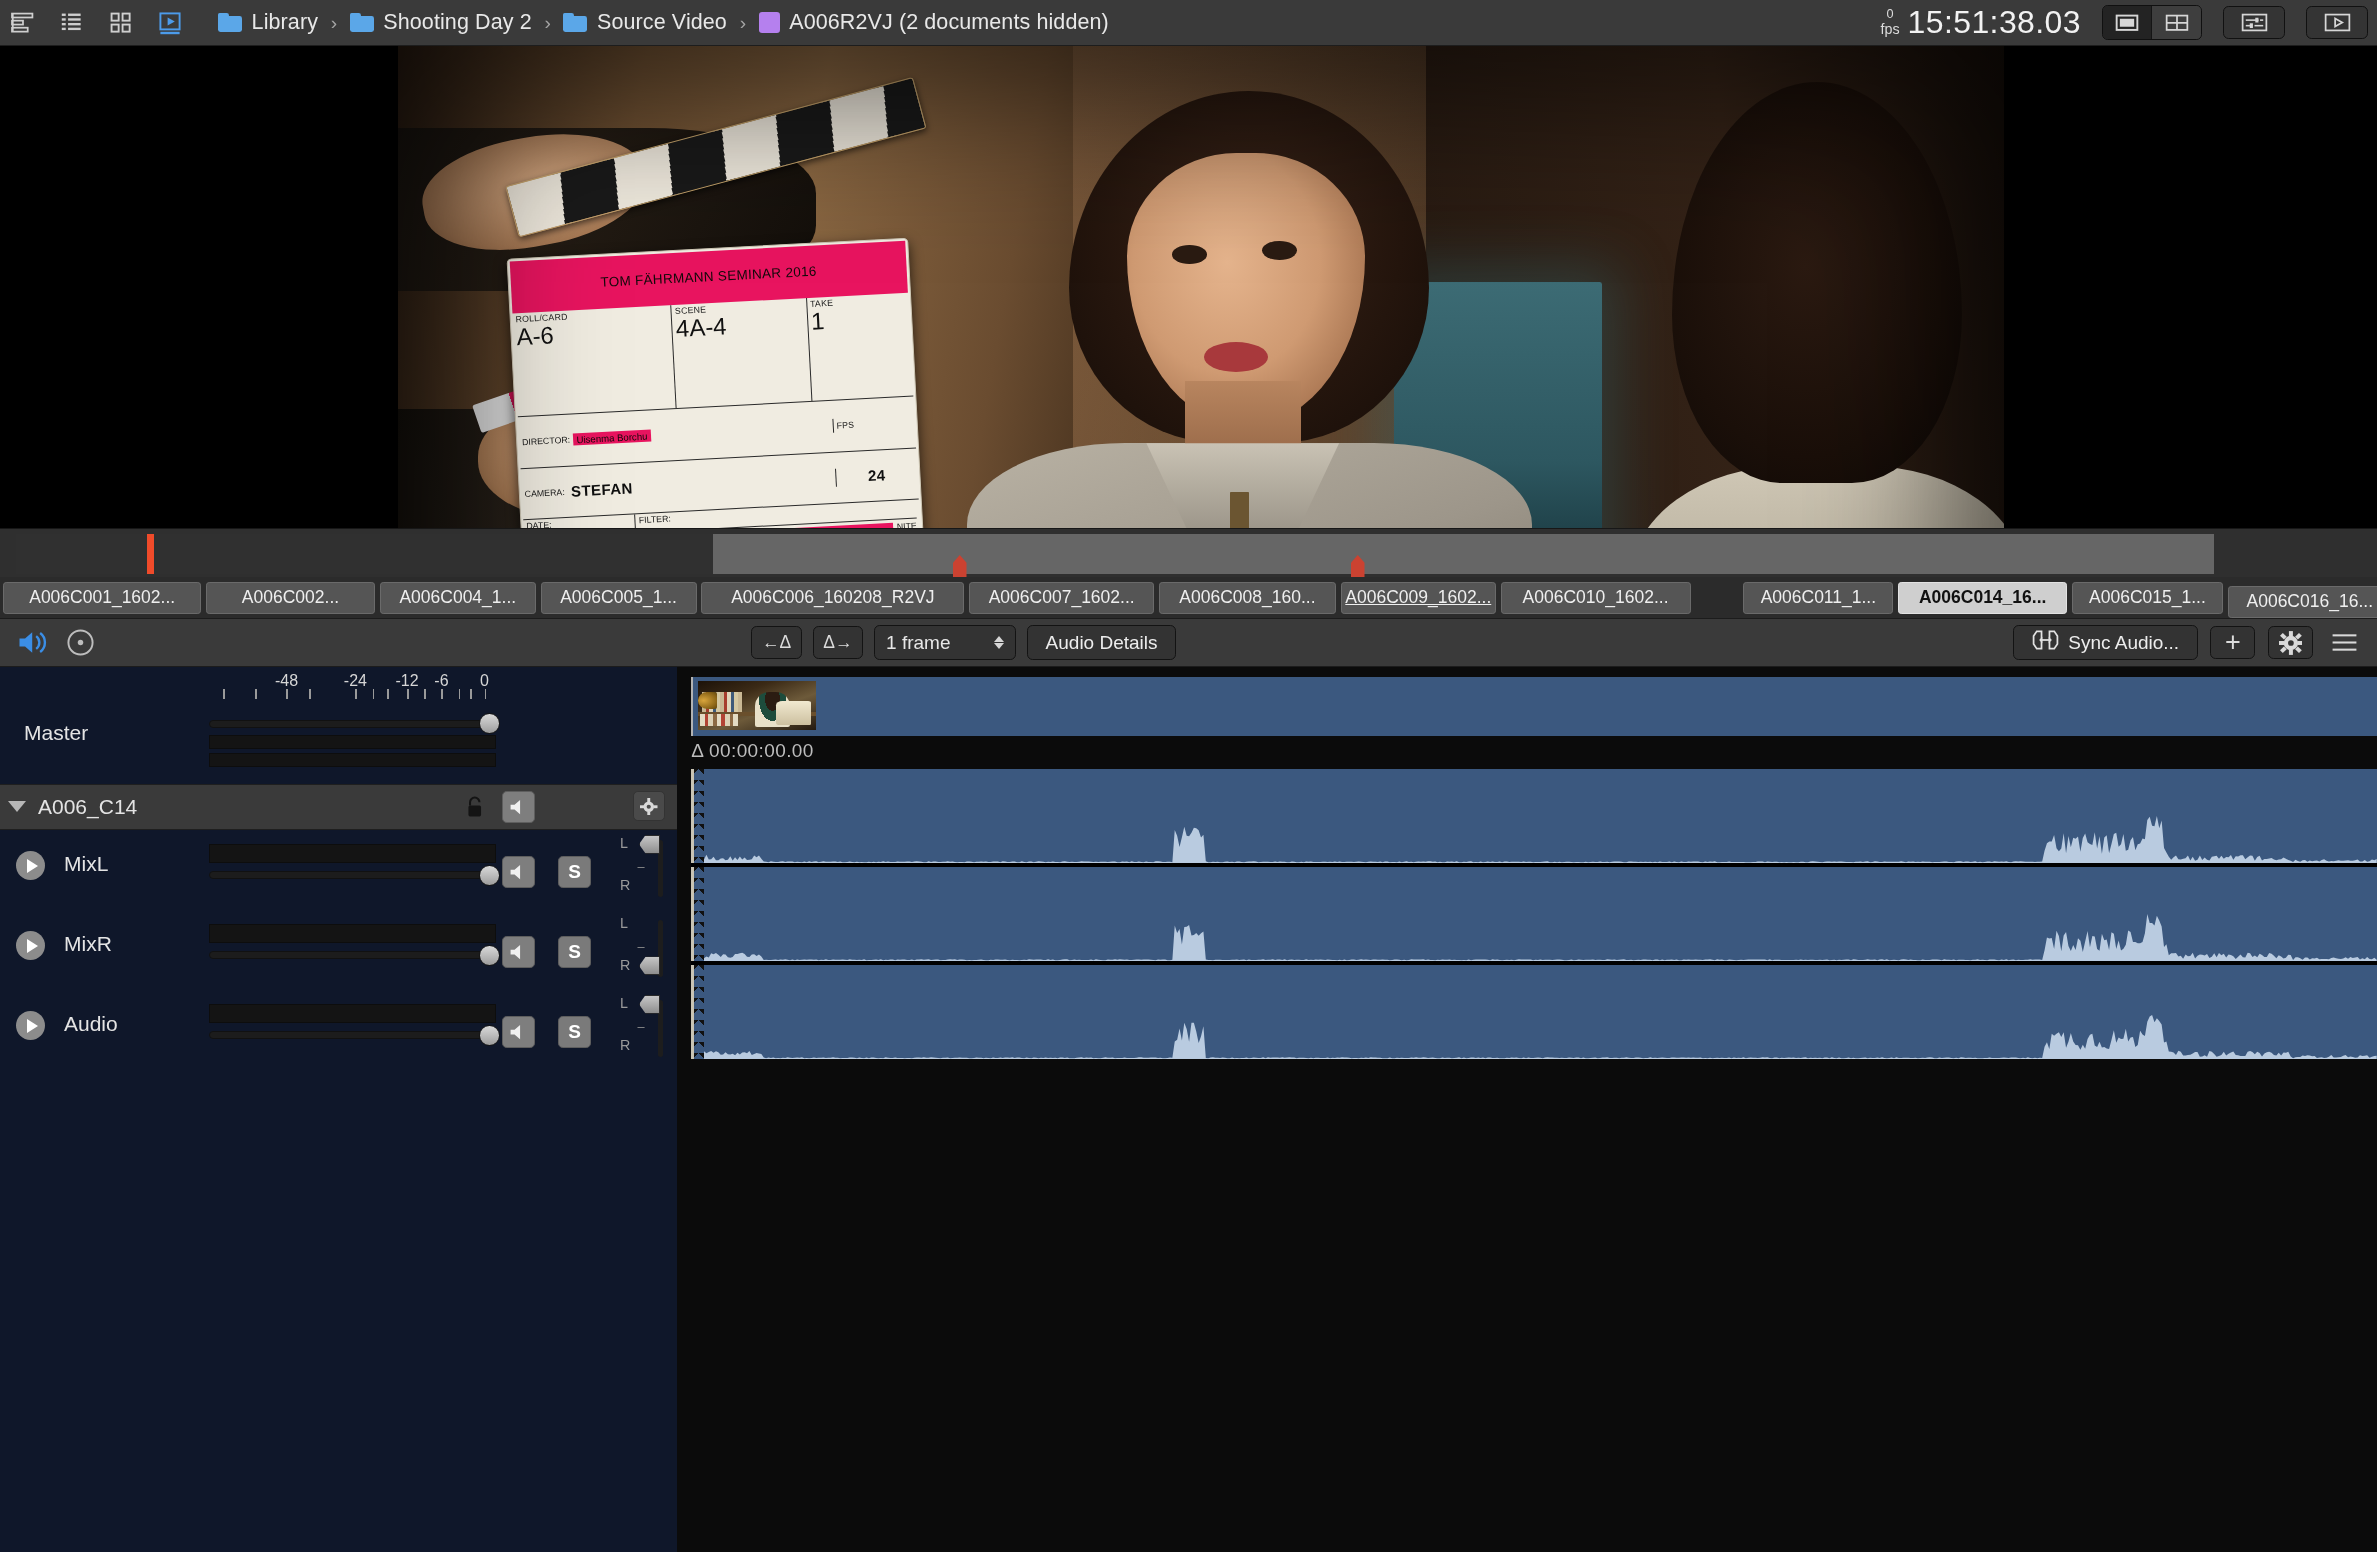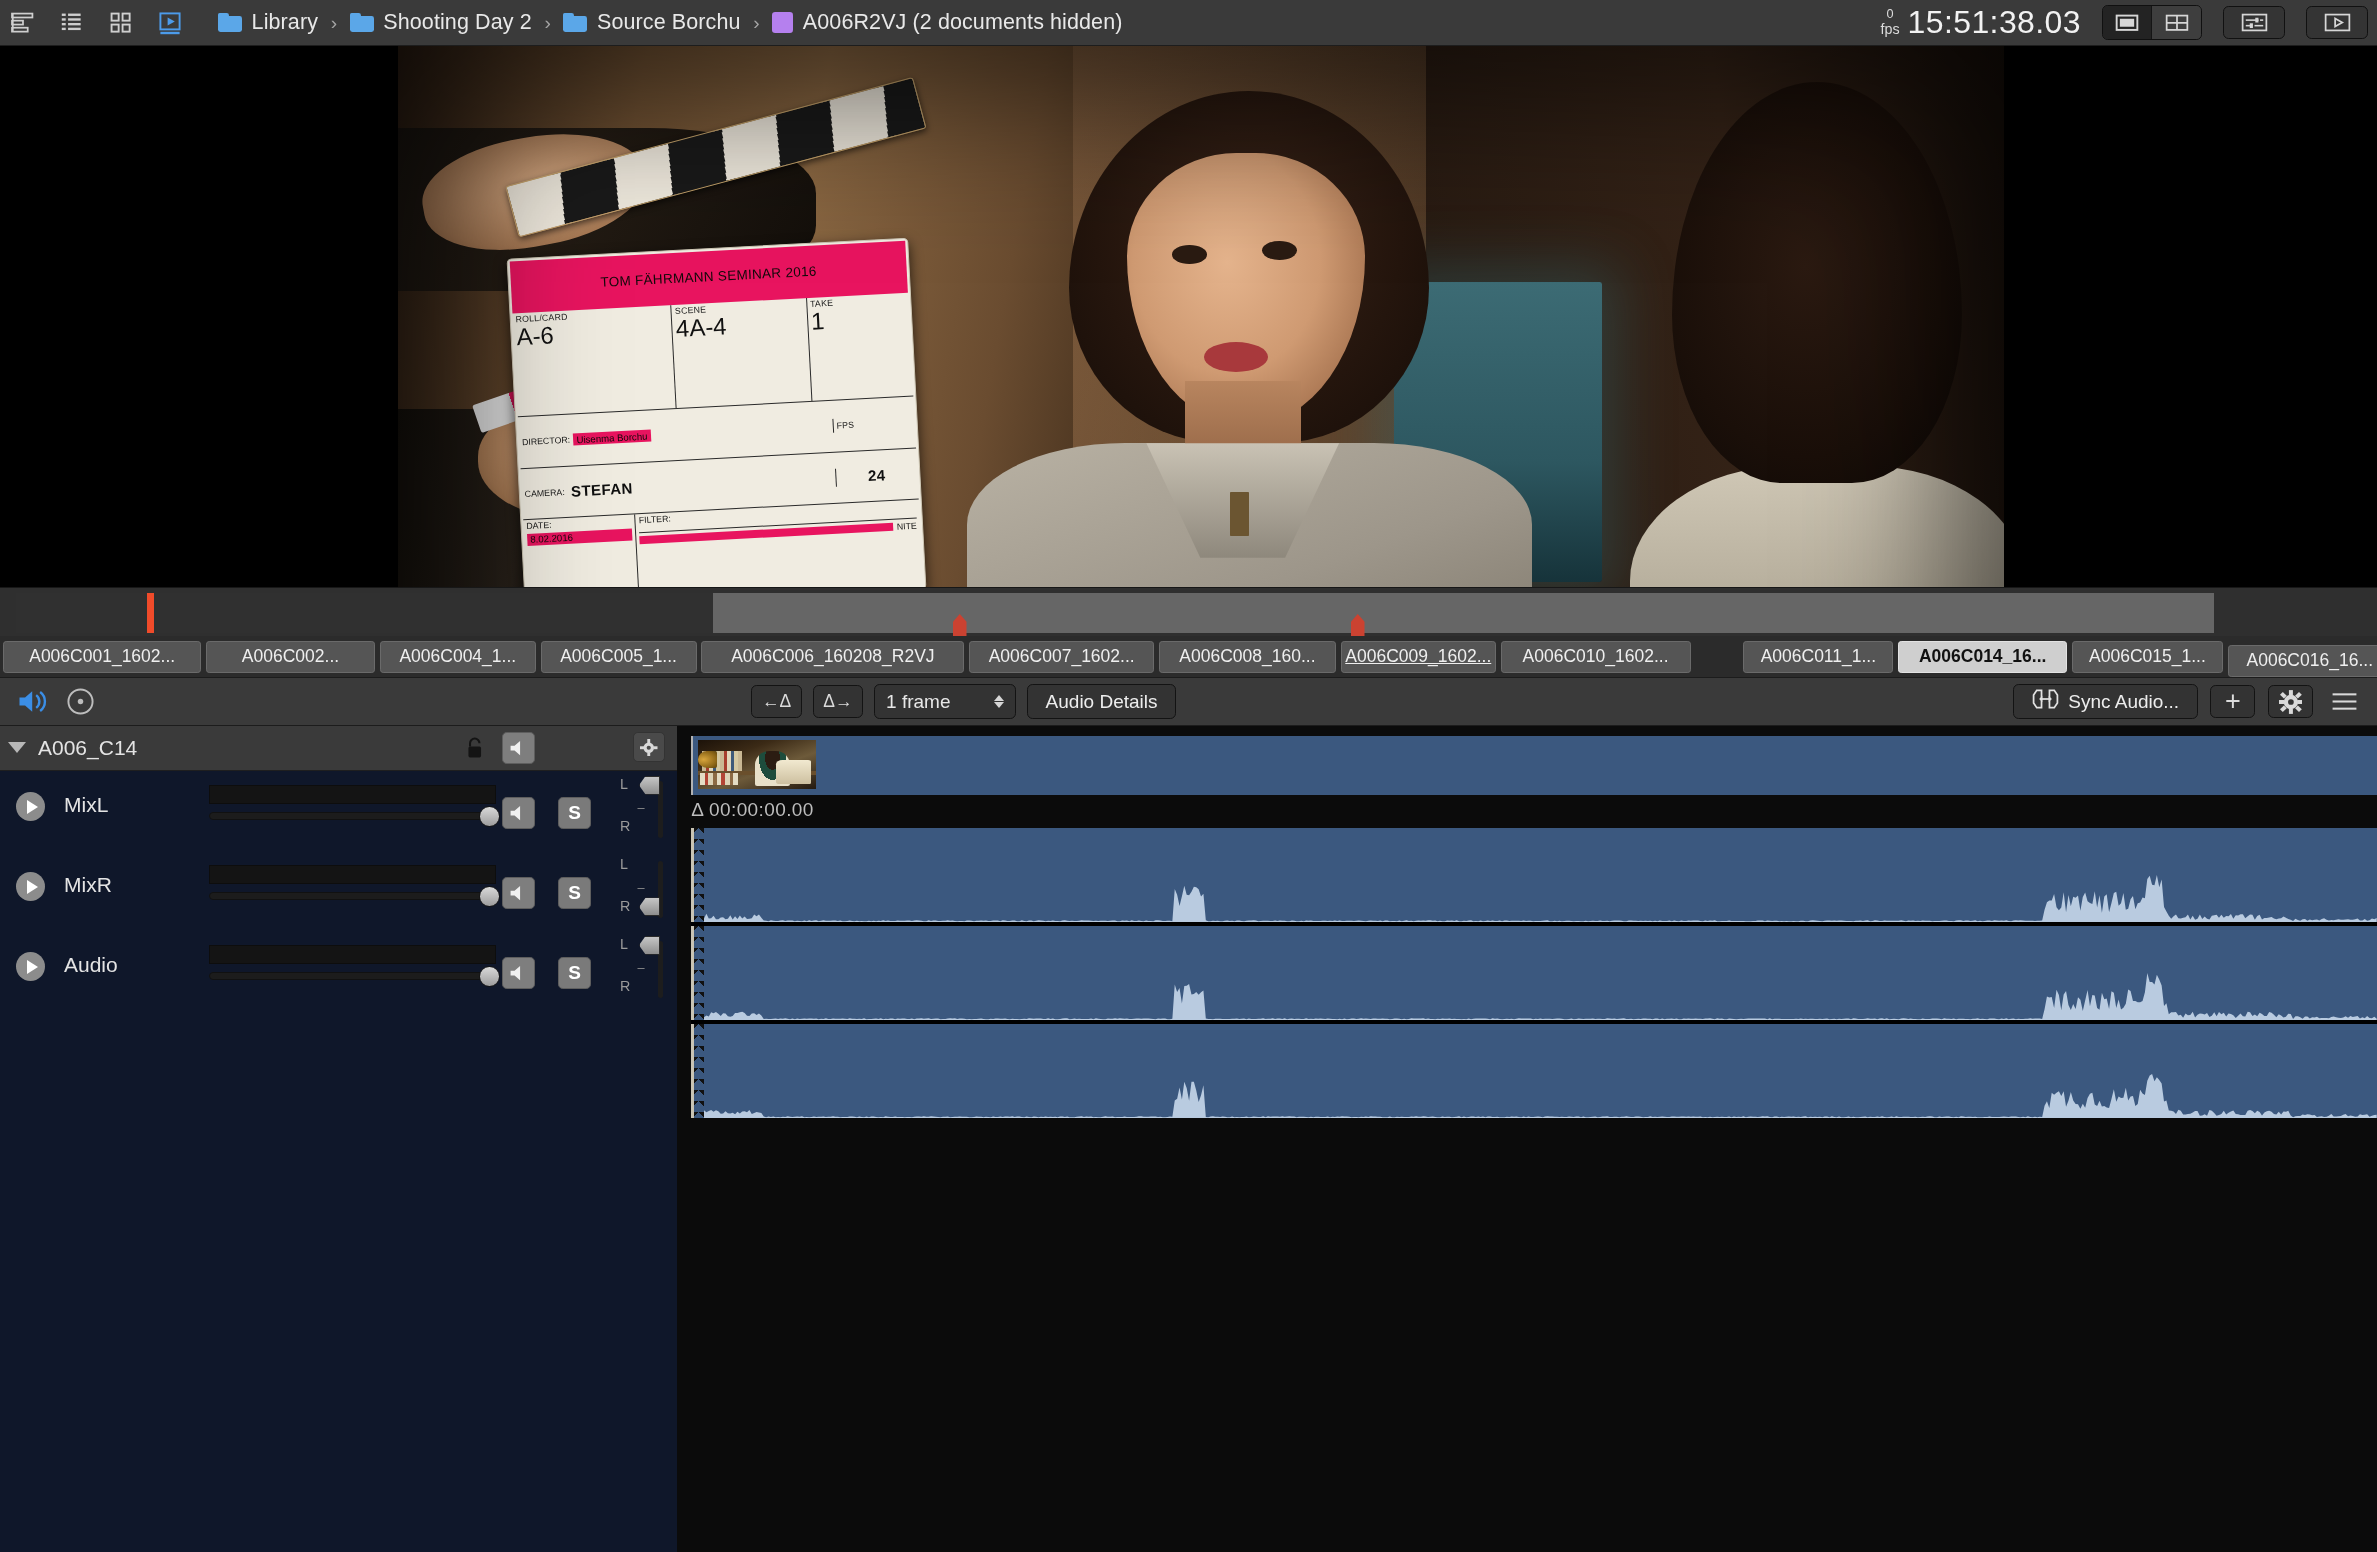--- a/index.html
+++ b/index.html
@@ -435,21 +435,21 @@
         <span class="crumb-label">Library</span>
       </div>
       <span class="sep">›</span>
       <div class="crumb">
         <span class="folder-ico"></span>
         <span class="crumb-label">Shooting Day 2</span>
       </div>
       <span class="sep">›</span>
       <div class="crumb">
         <span class="folder-ico"></span>
-        <span class="crumb-label">Source Borchu</span>
+        <span class="crumb-label">Source Video</span>
       </div>
       <span class="sep">›</span>
       <div class="crumb">
         <span class="purple-ico"></span>
         <span class="crumb-label">A006R2VJ (2 documents hidden)</span>
       </div>
     </div>
 
     <div class="tb-right">
       <div class="tc-wrap">
@@ -700,20 +700,27 @@
             <span class="db-tick" style="left: 62%;"></span>
             <span class="db-tick" style="left: 69%;"></span>
             <span class="db-tick" style="left: 75%;"></span>
             <span class="db-tick" style="left: 81%;"></span>
             <span class="db-tick" style="left: 87%;"></span>
             <span class="db-tick" style="left: 91%;"></span>
             <span class="db-tick" style="left: 96%;"></span>
           </div>
       </div>
 
+      <div class="master-row" style="margin-top:35px">
+        <span class="mlabel" style="left:24px; top:19px;">Master</span>
+        <div class="slider-track" style="left:209px; top:17.5px; width:287px;"></div>
+        <div class="slider-knob" style="left:479px; top:11px;"></div>
+        <div class="meter" style="left:209px; top:33px; width:287px; height:14.3px;"></div>
+        <div class="meter" style="left:209px; top:51px; width:287px; height:14.3px;"></div>
+      </div>
 
       <div class="group-row">
         <span class="disc"></span>
         <span class="mlabel" style="left:38px; top:9.6px;">A006_C14</span>
         <span class="lock-ico" style="left:466px; top:11px;">
           <svg width="17.5" height="22" viewBox="0 0 22 28">
             <path d="M5 12 V8 a6 6 0 0 1 12 0" fill="none" stroke="#141414" stroke-width="2.6"></path>
             <rect x="3" y="12" width="16" height="14" rx="2" fill="#141414"></rect>
           </svg>
         </span>

